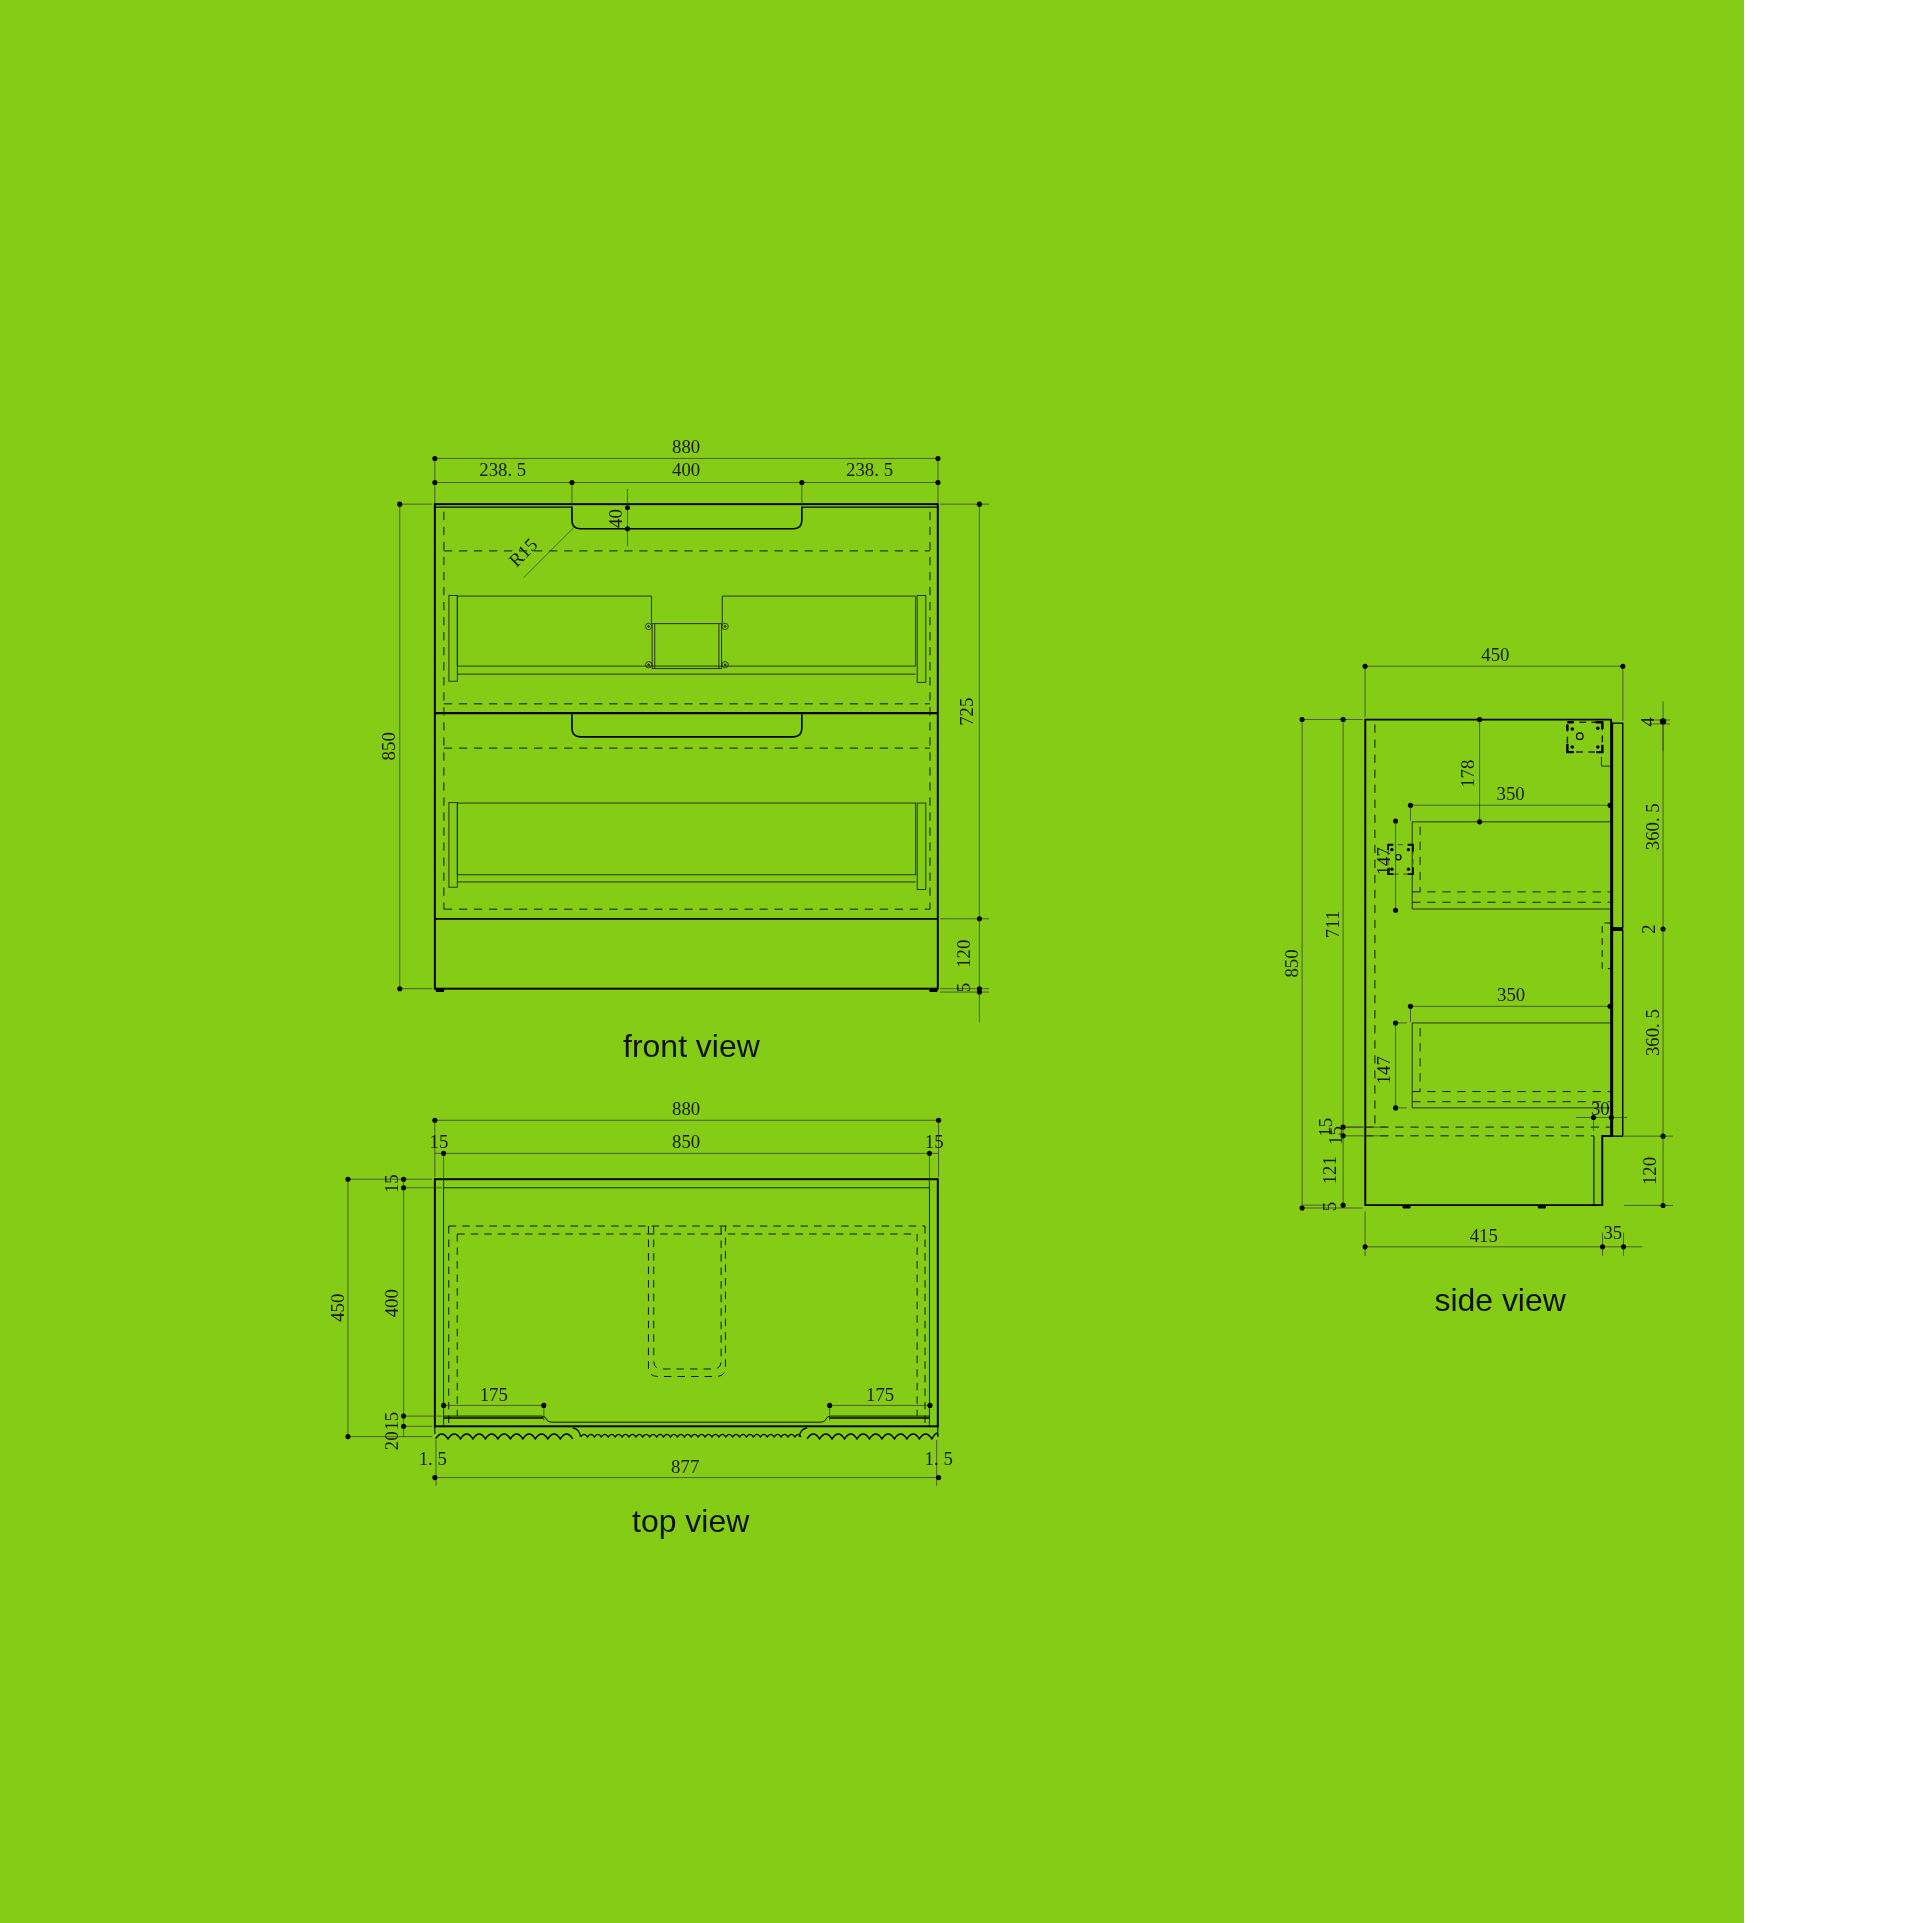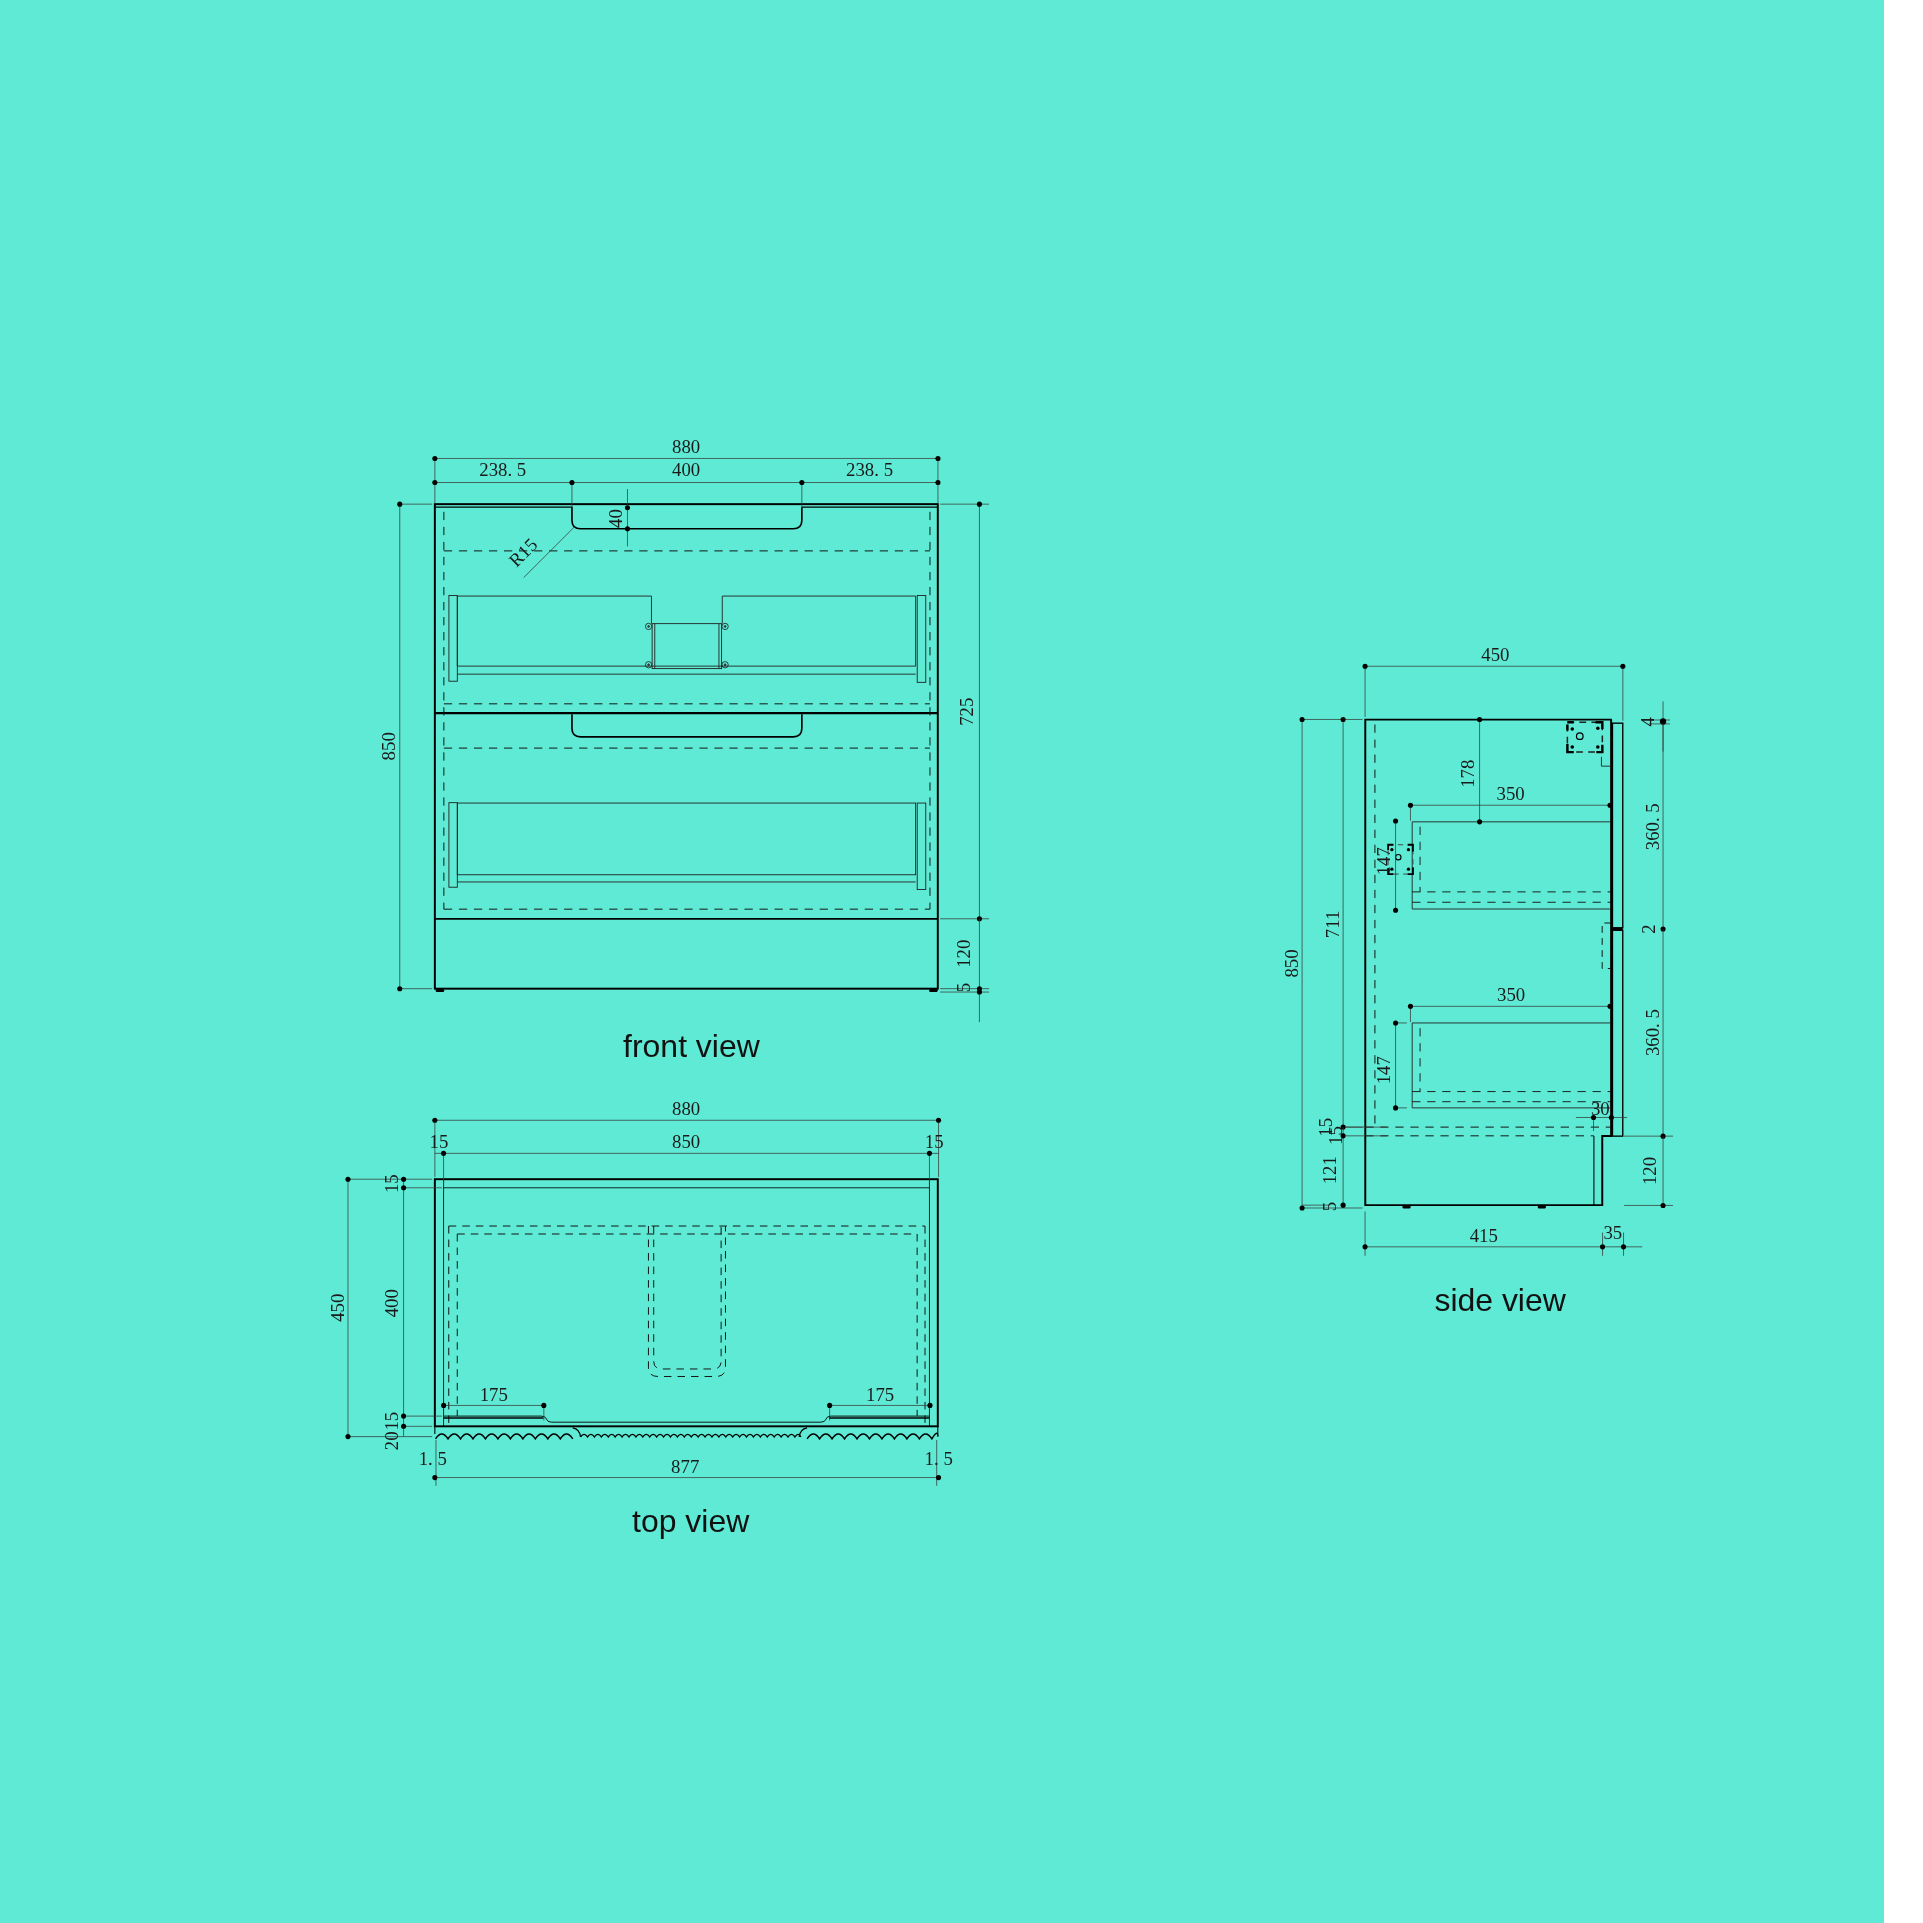--- a/index.html
+++ b/index.html
@@ -1,16 +1,16 @@
 <!DOCTYPE html>
 <html style="font-size:12px"><head>
 <meta charset="utf-8">
 <style>
   html,body{margin:0;padding:0;background:#ffffff;}
-  .wrap{width:1884px;height:1924px;background:#5eead4;position:relative;}
+  .wrap{width:1744px;height:1924px;background:#84cc16;position:relative;}
   svg{display:block;}
   text{fill:#1a1a1a;}
   .dim{font-family:"Liberation Serif",serif;font-size:25px;}
   .lbl{font-family:"Liberation Sans",sans-serif;font-size:42.5px;fill:#111;}
 </style>
 </head>
 <body>
 <div class="wrap">
 <svg width="1924" height="1924" viewBox="0 0 2560 2560" fill="none" stroke-linecap="butt">
 

